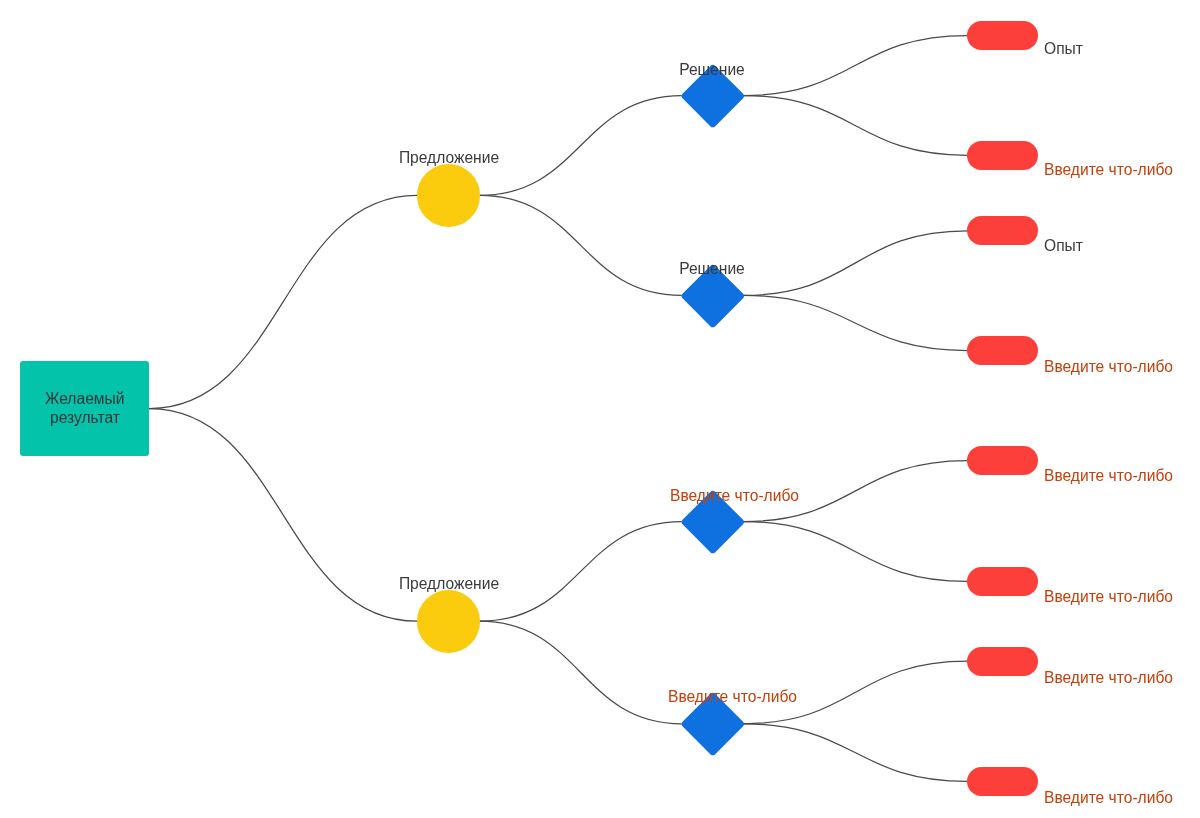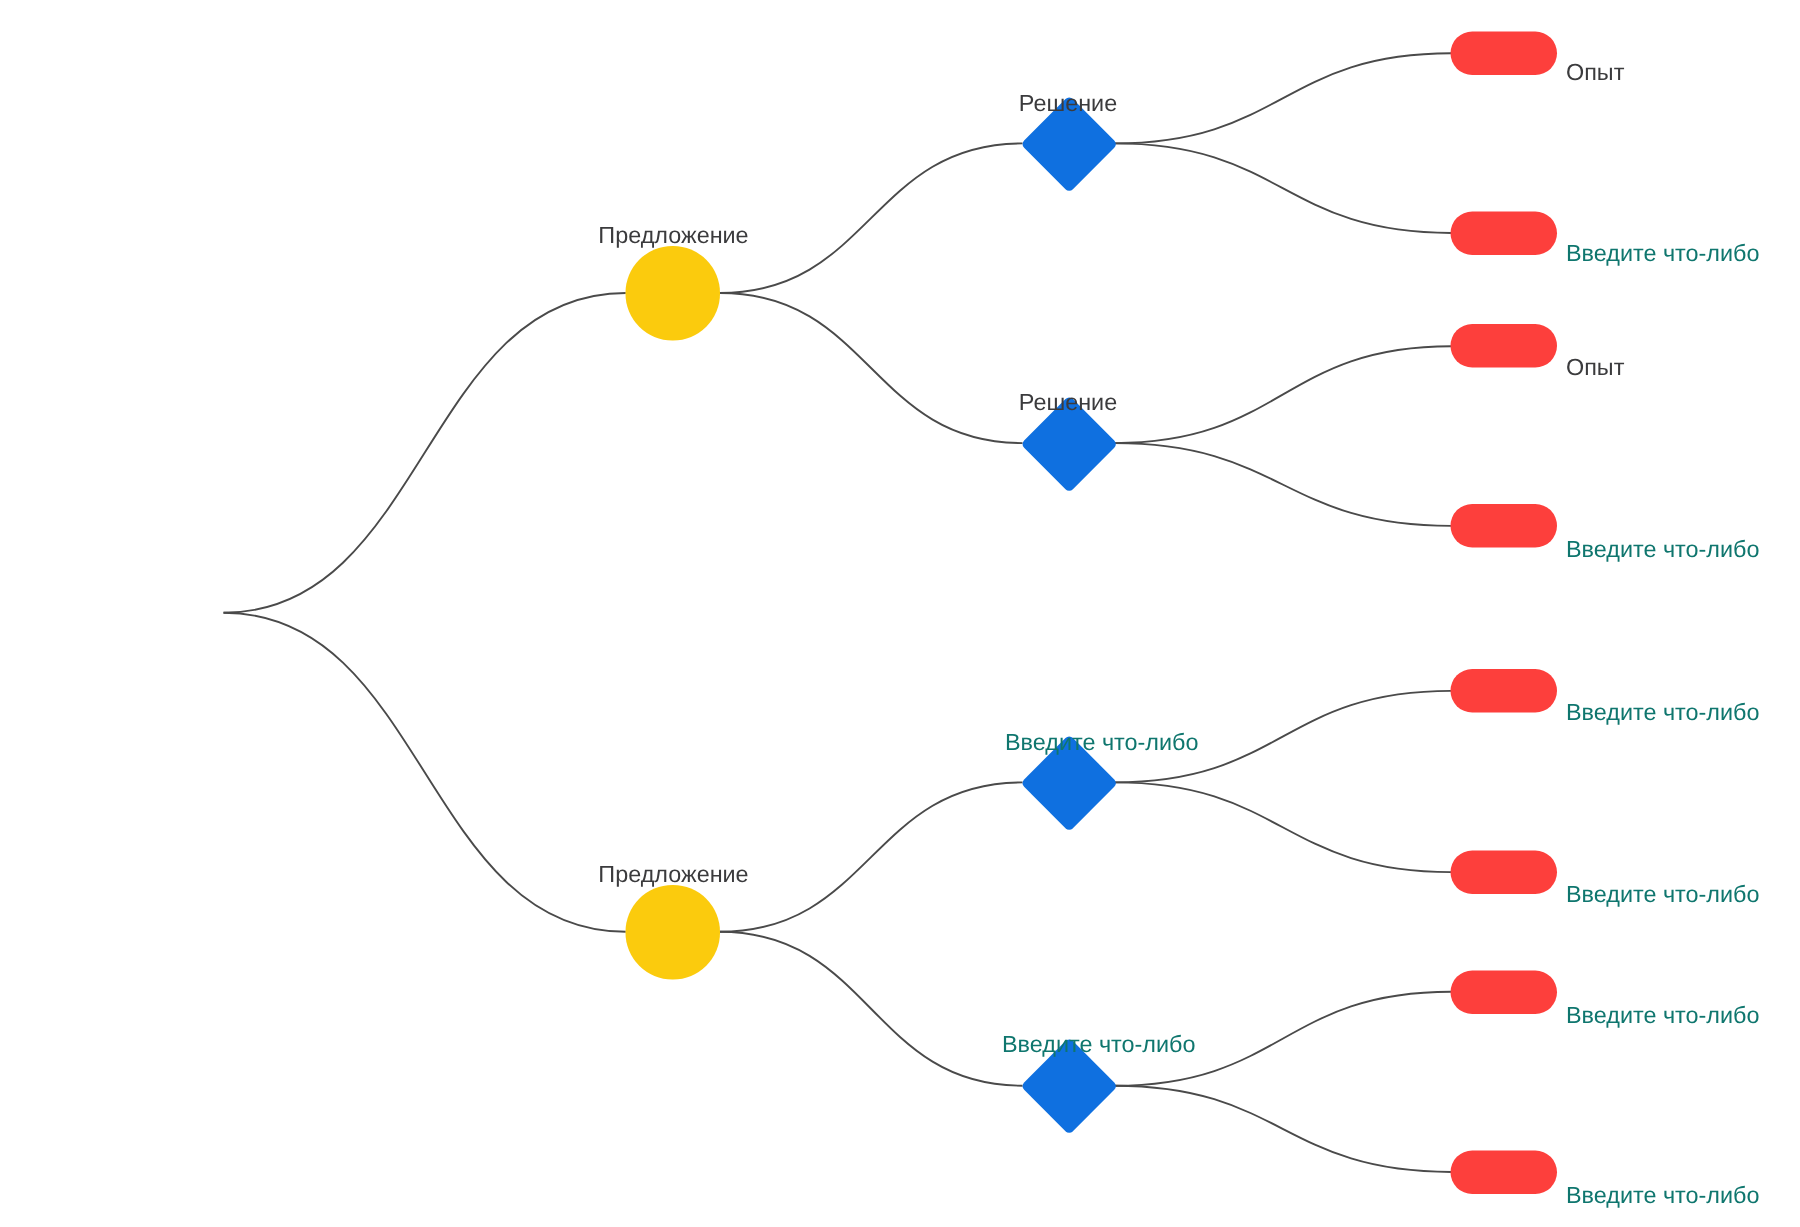--- a/index.html
+++ b/index.html
@@ -13,21 +13,21 @@
            background:#04c3ab;display:flex;flex-direction:column;
            align-items:center;justify-content:center;padding-top:1px;
            box-sizing:border-box;}
 #root-node .rl{font-size:15.6px;line-height:18.6px;color:#333437;will-change:transform;}
 .opt{width:62.5px;height:62.5px;border-radius:50%;background:#fbcb0d;}
 .dec{width:45.6px;height:45.6px;border-radius:3.5px;background:#0f70e0;
      transform:rotate(45deg);}
 .out{width:70.4px;height:29.0px;border-radius:14.5px;background:#fd3f3c;}
 .lbl{position:absolute;white-space:nowrap;font-size:15.6px;line-height:18.6px;
      color:#3b3b3d;will-change:transform;margin-top:15px;}
-.lbl.ph{color:#0f766e;}
+.lbl.ph{color:#c2410c;}
 .lbl.ctr{transform:translateX(-50%);}
 
 </style>
 </head>
 <body>
 
 <div id="canvas">
   <svg class="links" viewBox="0 0 1200 818">
     <path class="lnk" d="M149.0,408.5C283.1,408.5 283.1,195.3 417.2,195.3"></path>
     <path class="lnk" d="M149.0,408.5C283.1,408.5 283.1,621.2 417.2,621.2"></path>
@@ -38,20 +38,24 @@
     <path class="lnk" d="M742.9,95.6C855.1,95.6 855.1,35.5 967.4,35.5"></path>
     <path class="lnk" d="M742.9,95.6C855.1,95.6 855.1,155.3 967.4,155.3"></path>
     <path class="lnk" d="M742.9,295.4C855.1,295.4 855.1,230.8 967.4,230.8"></path>
     <path class="lnk" d="M742.9,295.4C855.1,295.4 855.1,350.6 967.4,350.6"></path>
     <path class="lnk" d="M742.9,521.6C855.1,521.6 855.1,460.6 967.4,460.6"></path>
     <path class="lnk" d="M742.9,521.6C855.1,521.6 855.1,581.4 967.4,581.4"></path>
     <path class="lnk" d="M742.9,723.8C855.1,723.8 855.1,661.2 967.4,661.2"></path>
     <path class="lnk" d="M742.9,723.8C855.1,723.8 855.1,781.3 967.4,781.3"></path>
   </svg>
 
+  <div class="node" id="root-node">
+    <span class="rl">Желаемый</span>
+    <span class="rl">результат</span>
+  </div>
 
   <div class="node opt" style="left:417.2px;top:164.1px"></div>
   <div class="lbl ctr" style="left:448.5px;top:133.9px">Предложение</div>
   <div class="node opt" style="left:417.2px;top:590.0px"></div>
   <div class="lbl ctr" style="left:448.5px;top:559.8px">Предложение</div>
 
   <div class="node dec" style="left:689.5px;top:72.8px"></div>
   <div class="lbl ctr" style="left:712.3px;top:46.1px">Решение</div>
   <div class="node dec" style="left:689.5px;top:272.6px"></div>
   <div class="lbl ctr" style="left:712.3px;top:244.9px">Решение</div>

